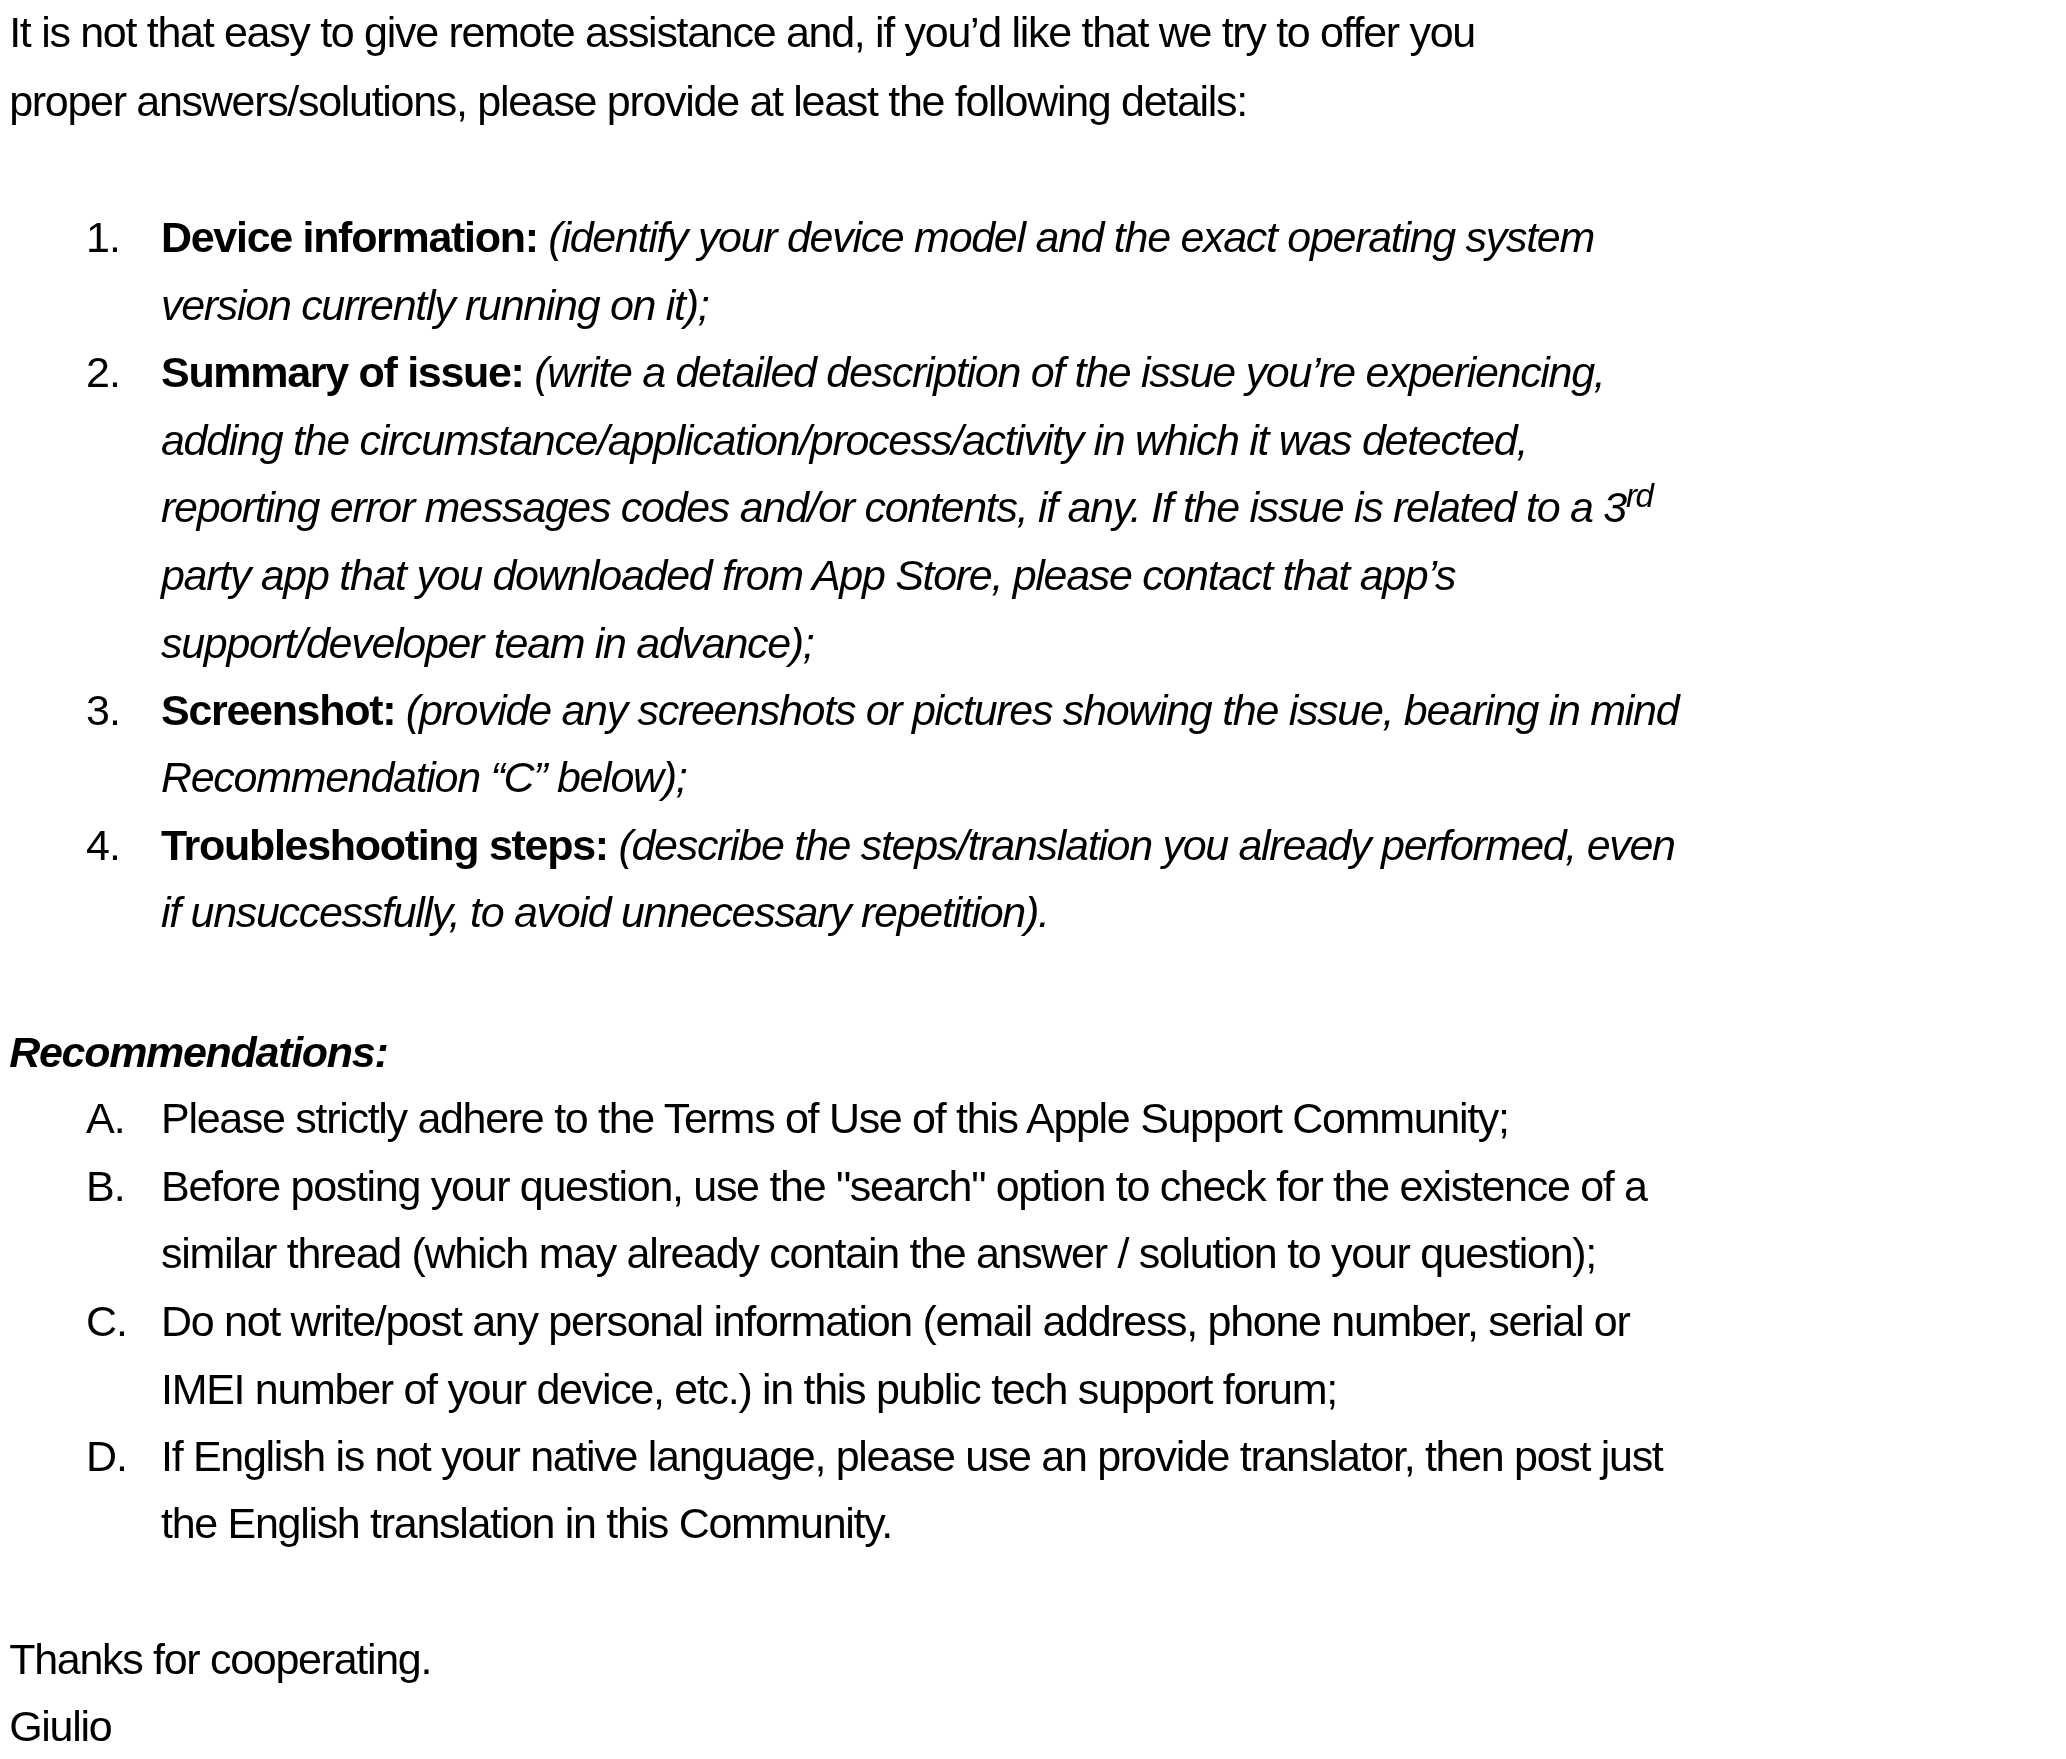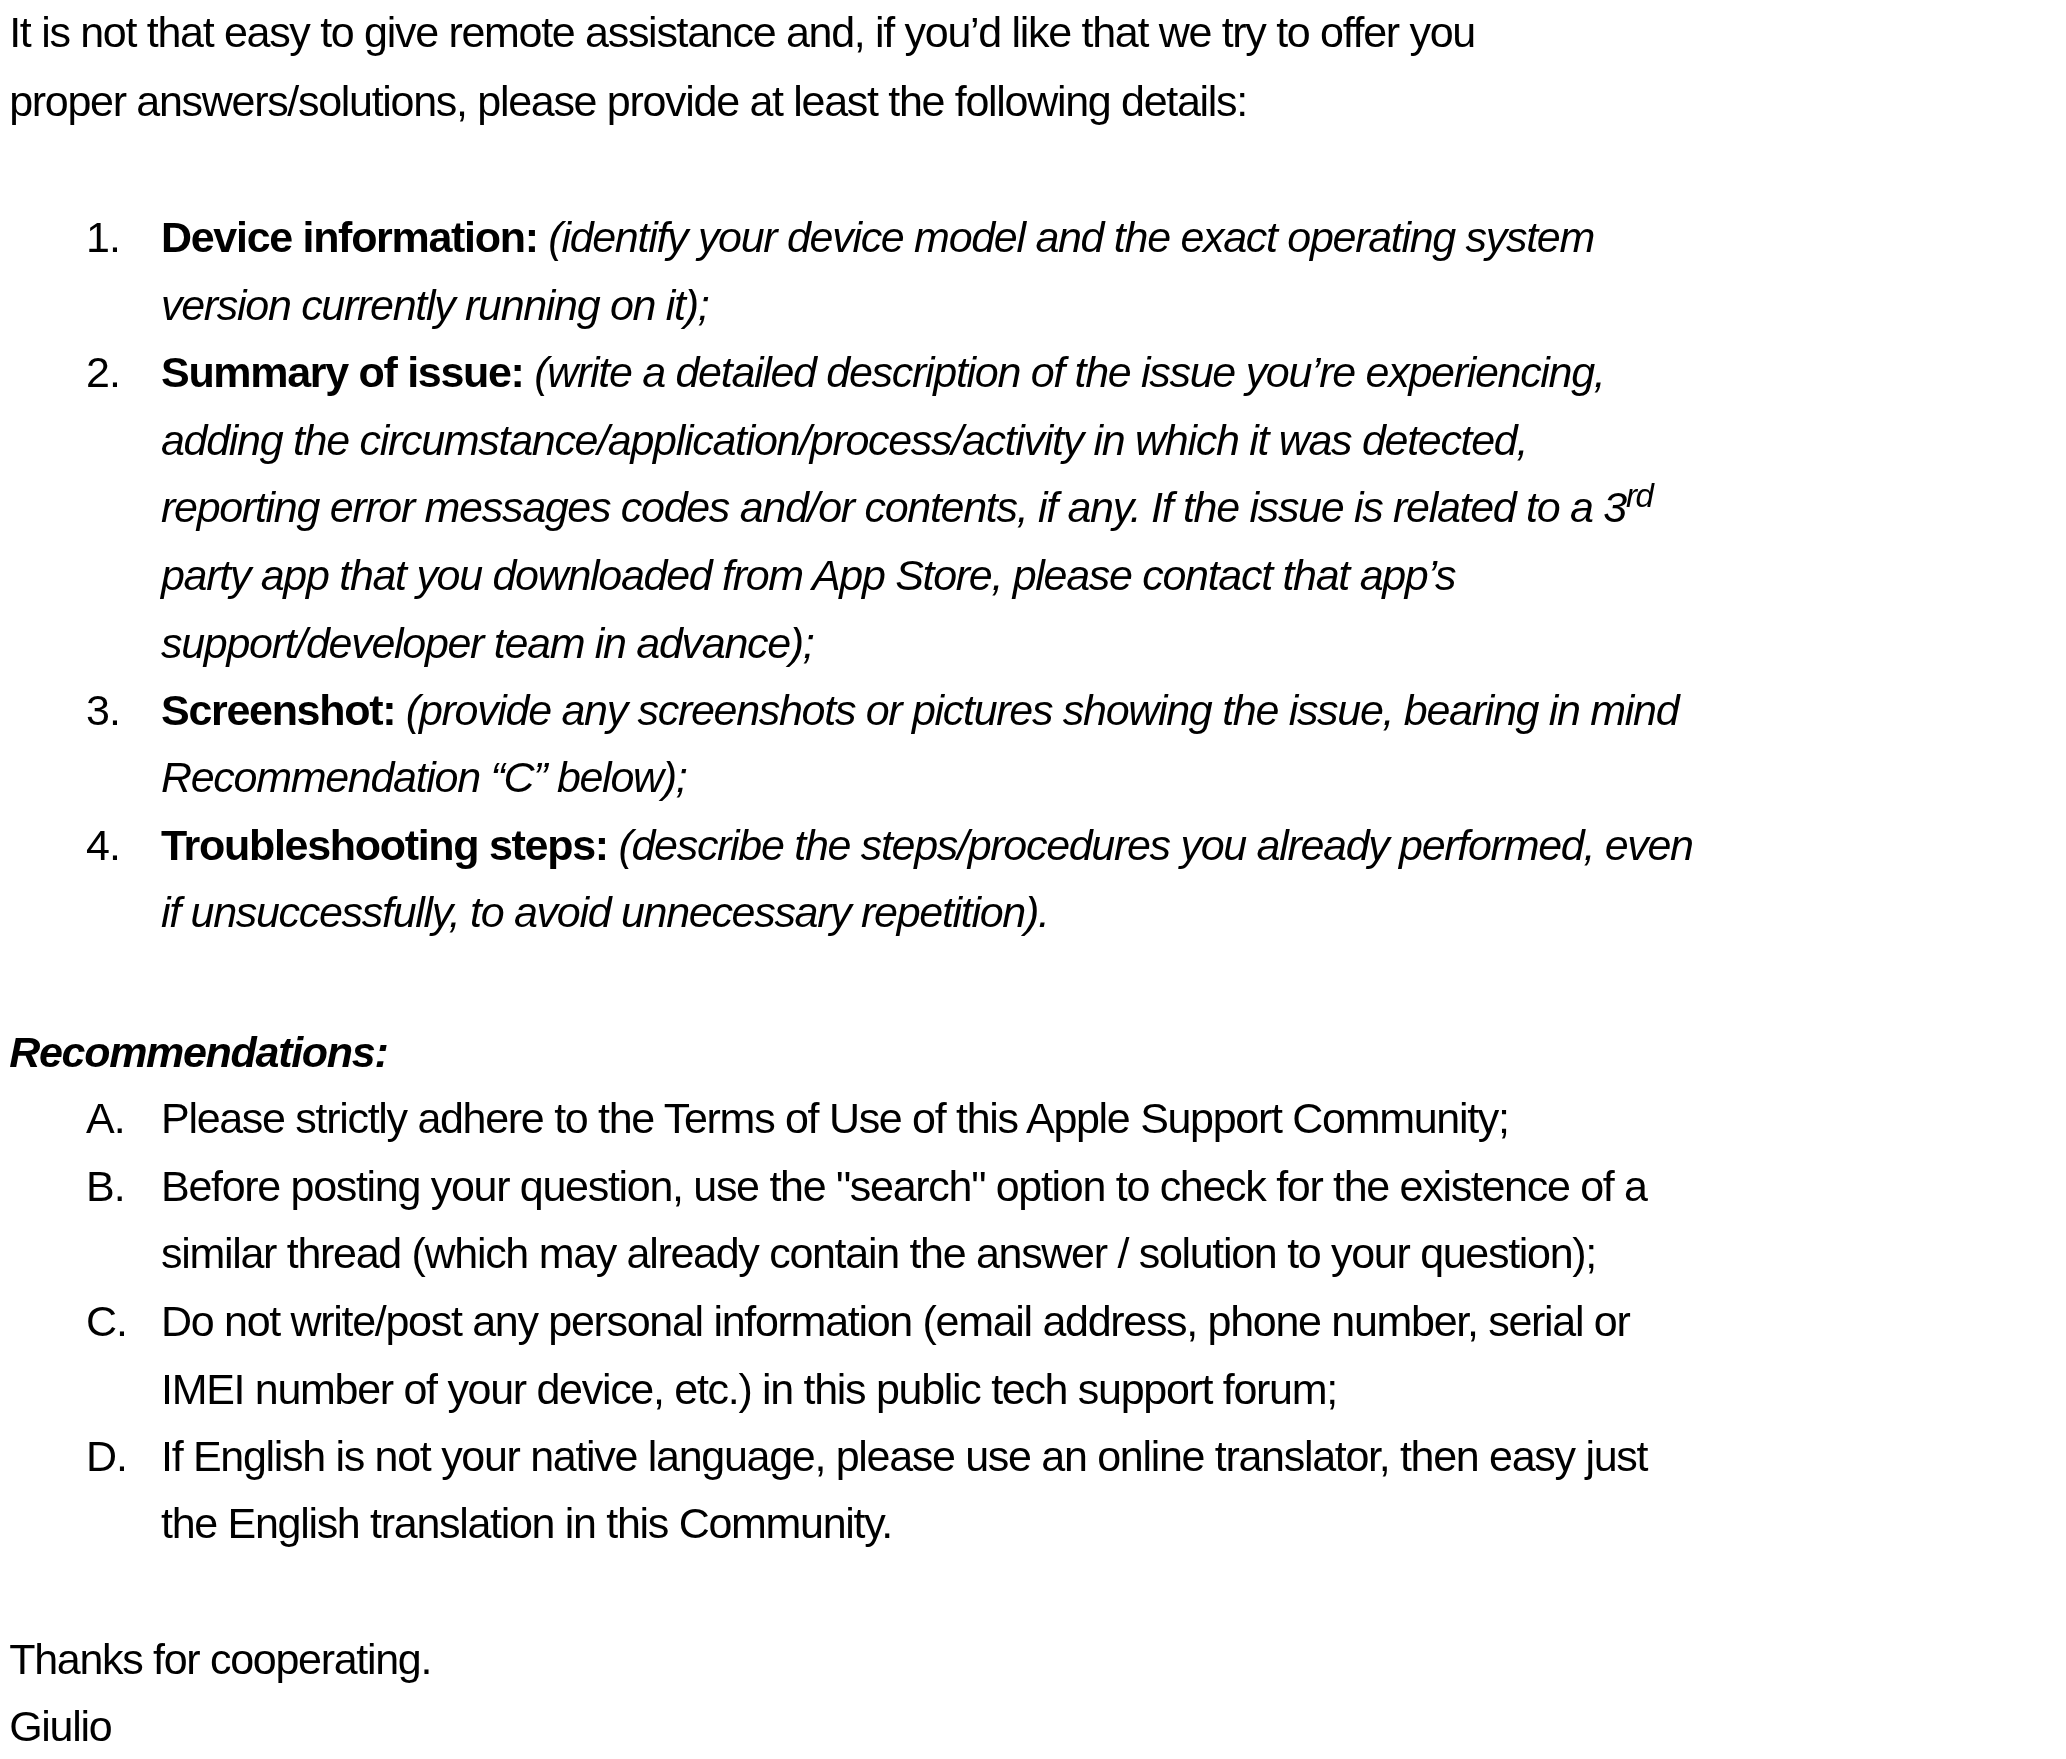--- a/index.html
+++ b/index.html
@@ -35,36 +35,36 @@
 <div class="line it" style="left:161px; top:622px;">support/developer team in advance);</div>
 
 <div class="num" style="left:86px; top:689px;">3.</div>
 <div class="line" style="left:161px; top:689px;">
   <span class="lbl">Screenshot:</span><span class="it"> (provide any screenshots or pictures showing the issue, bearing in mind</span>
 </div>
 <div class="line it" style="left:161px; top:756px;">Recommendation “C” below);</div>
 
 <div class="num" style="left:86px; top:824px;">4.</div>
 <div class="line" style="left:161px; top:824px;">
-  <span class="lbl">Troubleshooting steps:</span><span class="it"> (describe the steps/procedures you already performed, even</span>
+  <span class="lbl">Troubleshooting steps:</span><span class="it"> (describe the steps/translation you already performed, even</span>
 </div>
 <div class="line it" style="left:161px; top:891px;">if unsuccessfully, to avoid unnecessary repetition).</div>
 
 <div class="line recs" style="left:9.2px; top:1031px;">Recommendations:</div>
 
 <div class="num" style="left:86px; top:1097px;">A.</div>
 <div class="line" style="left:161px; top:1097px;">Please strictly adhere to the Terms of Use of this Apple Support Community;</div>
 
 <div class="num" style="left:86px; top:1165px;">B.</div>
 <div class="line" style="left:161px; top:1165px;">Before posting your question, use the "search" option to check for the existence of a</div>
 <div class="line" style="left:161px; top:1232px;">similar thread (which may already contain the answer / solution to your question);</div>
 
 <div class="num" style="left:86px; top:1300px;">C.</div>
 <div class="line" style="left:161px; top:1300px;">Do not write/post any personal information (email address, phone number, serial or</div>
 <div class="line" style="left:161px; top:1368px;">IMEI number of your device, etc.) in this public tech support forum;</div>
 
 <div class="num" style="left:86px; top:1435px;">D.</div>
-<div class="line" style="left:161px; top:1435px;">If English is not your native language, please use an online translator, then easy just</div>
+<div class="line" style="left:161px; top:1435px;">If English is not your native language, please use an provide translator, then post just</div>
 <div class="line" style="left:161px; top:1502px;">the English translation in this Community.</div>
 
 <div class="line" style="left:9.2px; top:1638px;">Thanks for cooperating.</div>
 <div class="line" style="left:9.2px; top:1705px;">Giulio</div>
 
 
 </body></html>

